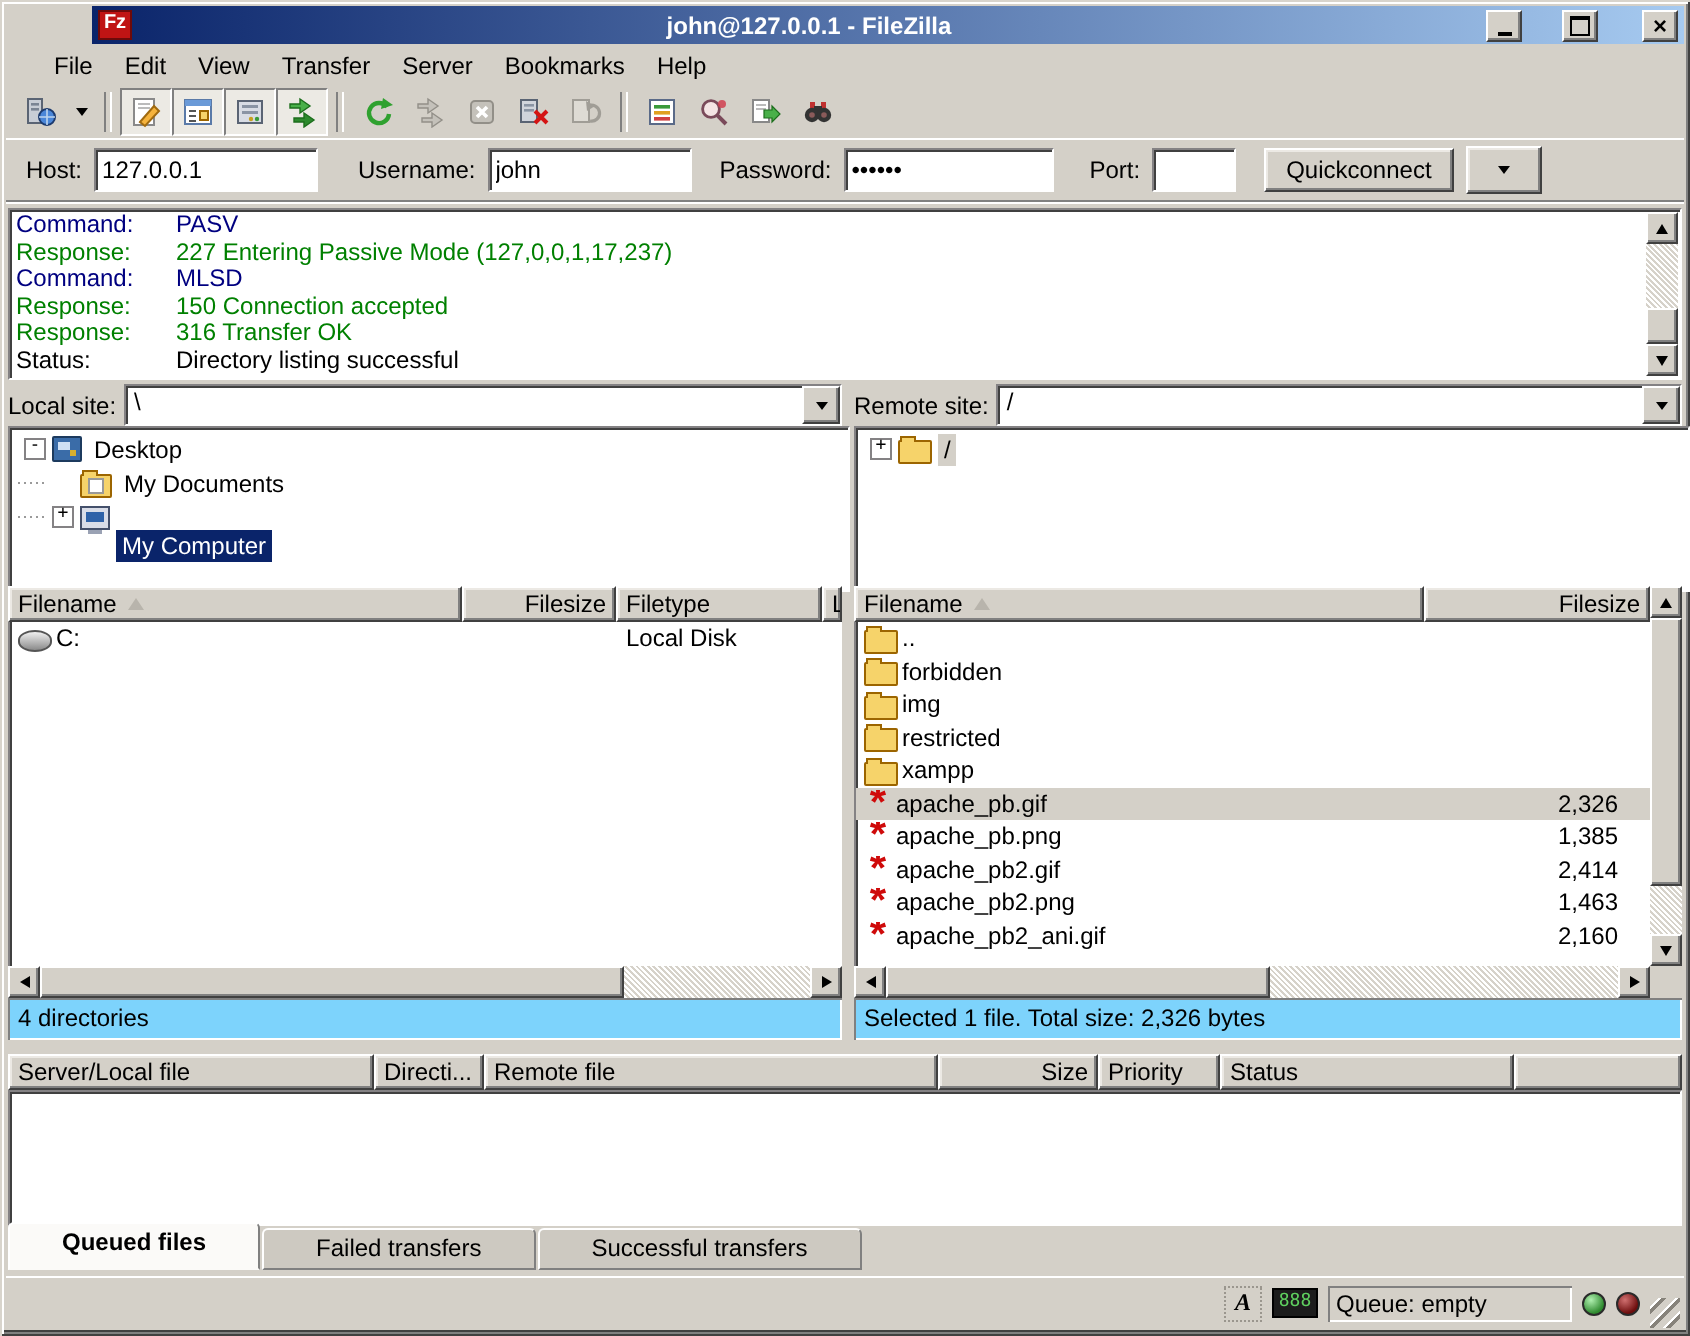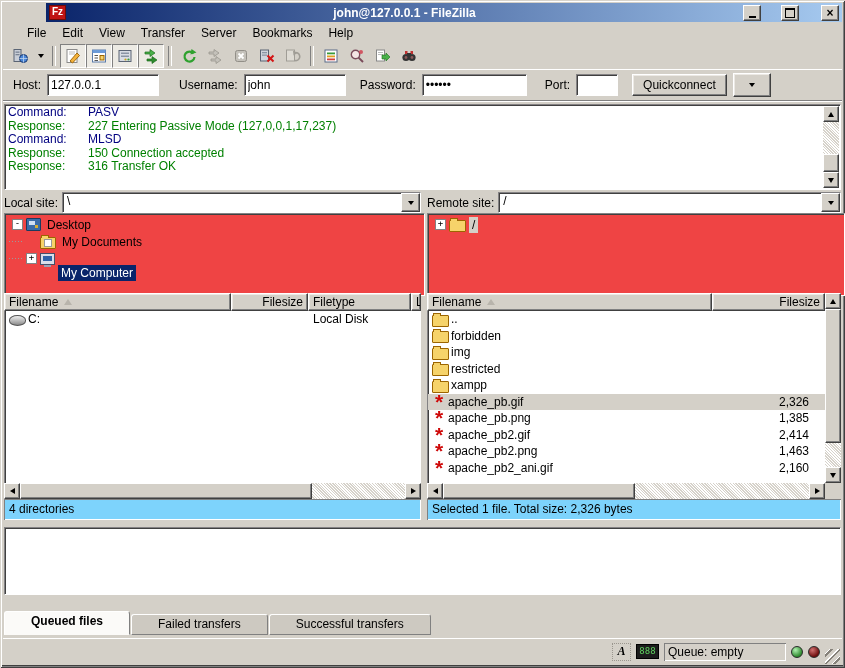--- a/index.html
+++ b/index.html
@@ -64,21 +64,21 @@
   .tri-left{width:0;height:0;border-top:3px solid transparent;border-bottom:3px solid transparent;border-right:5px solid #000;}
   .tri-right{width:0;height:0;border-top:3px solid transparent;border-bottom:3px solid transparent;border-left:5px solid #000;}
 
   
   .sitehdr{position:absolute;top:192px;height:21px;display:flex;align-items:center;gap:4px;}
   .sitehdr-local{left:4px;width:417px;}
   .sitehdr-remote{left:427px;width:414px;}
   .combo{flex:1;height:19px;display:flex;background:#fff;border:1px solid;border-color:#848284 #fff #fff #848284;box-shadow:inset 1px 1px 0 #404040;}
   .combo-val{flex:1;padding:2px 4px;line-height:13px;white-space:nowrap;overflow:hidden;}
   .combo-btn{width:17px;background:#D4D0C8;border:1px solid;border-color:#fff #404040 #404040 #fff;box-shadow:inset -1px -1px 0 #808080;display:flex;align-items:center;justify-content:center;}
-  .treebox{position:absolute;top:213px;height:77px;background:#ef4444;border:1px solid;border-color:#848284 #fff #fff #848284;box-shadow:inset 1px 1px 0 #404040;padding:2px 1px;overflow:hidden;}
+  .treebox{position:absolute;top:213px;height:77px;background:#ffffff;border:1px solid;border-color:#848284 #fff #fff #848284;box-shadow:inset 1px 1px 0 #404040;padding:2px 1px;overflow:hidden;}
   .tree-local{left:4px;width:417px;}
   .tree-remote{left:427px;width:414px;}
   .tree-row{height:17px;display:flex;align-items:center;gap:3px;padding-left:3px;}
   .dep-0{width:0;}
   .dep-1{width:14px;height:1px;background-image:repeating-linear-gradient(90deg,#9a9a9a 0 1px,transparent 1px 3px);}
   .expander{width:9px;height:9px;border:1px solid #848284;background:#fff;flex:0 0 auto;
     font-size:9px;line-height:7px;text-align:center;font-family:"DejaVu Sans Mono",monospace;}
   .exp-plus::before{content:"+";}
   .exp-minus::before{content:"-";}
   .exp-none{visibility:hidden;}
@@ -325,20 +325,24 @@
         <div class="logline t-response">
           <span class="loglabel">Response:</span>
           <span>150 Connection accepted</span>
         </div>
 
         <div class="logline t-response">
           <span class="loglabel">Response:</span>
           <span>316 Transfer OK</span>
         </div>
 
+        <div class="logline t-status">
+          <span class="loglabel">Status:</span>
+          <span>Directory listing successful</span>
+        </div>
       </div>
     <div class="sbar-v" style="right:1px;top:1px;height:82px;">
       <div class="sarrow" style="top:0;left:0;">
             <span class="tri-up"></span>
           </div>
       <div class="sthumb" style="left:0;width:16px;bottom:16px;height:18px;"></div>
       <div class="sarrow" style="bottom:0;left:0;">
             <span class="tri-down"></span>
           </div>
     </div>
@@ -568,20 +572,41 @@
           </div>
       <div class="sthumb" style="left:16px;width:192px;top:0;height:16px;"></div>
       <div class="sarrow" style="right:0;top:0;">
             <span class="tri-right"></span>
           </div>
     </div>
     <div class="panestatus">Selected 1 file. Total size: 2,326 bytes</div>
   </div>
 
   <div class="queue">
+    <div class="lsthdr">
+      <div class="hcell" style="width:183px">
+            <span>Server/Local file</span>
+          </div>
+      <div class="hcell" style="width:55px">
+            <span>Directi...</span>
+          </div>
+      <div class="hcell" style="width:227px">
+            <span>Remote file</span>
+          </div>
+      <div class="hcell hright" style="width:80px">
+            <span>Size</span>
+          </div>
+      <div class="hcell" style="width:61px">
+            <span>Priority</span>
+          </div>
+      <div class="hcell" style="width:147px">
+            <span>Status</span>
+          </div>
+      <div class="hcell hfill"></div>
+    </div>
     <div class="qbody"></div>
   </div>
 
   <div class="tabs">
 
       <div class="tab st-active">Queued files</div>
 
       <div class="tab st-inactive">Failed transfers</div>
 
       <div class="tab st-inactive">Successful transfers</div>

